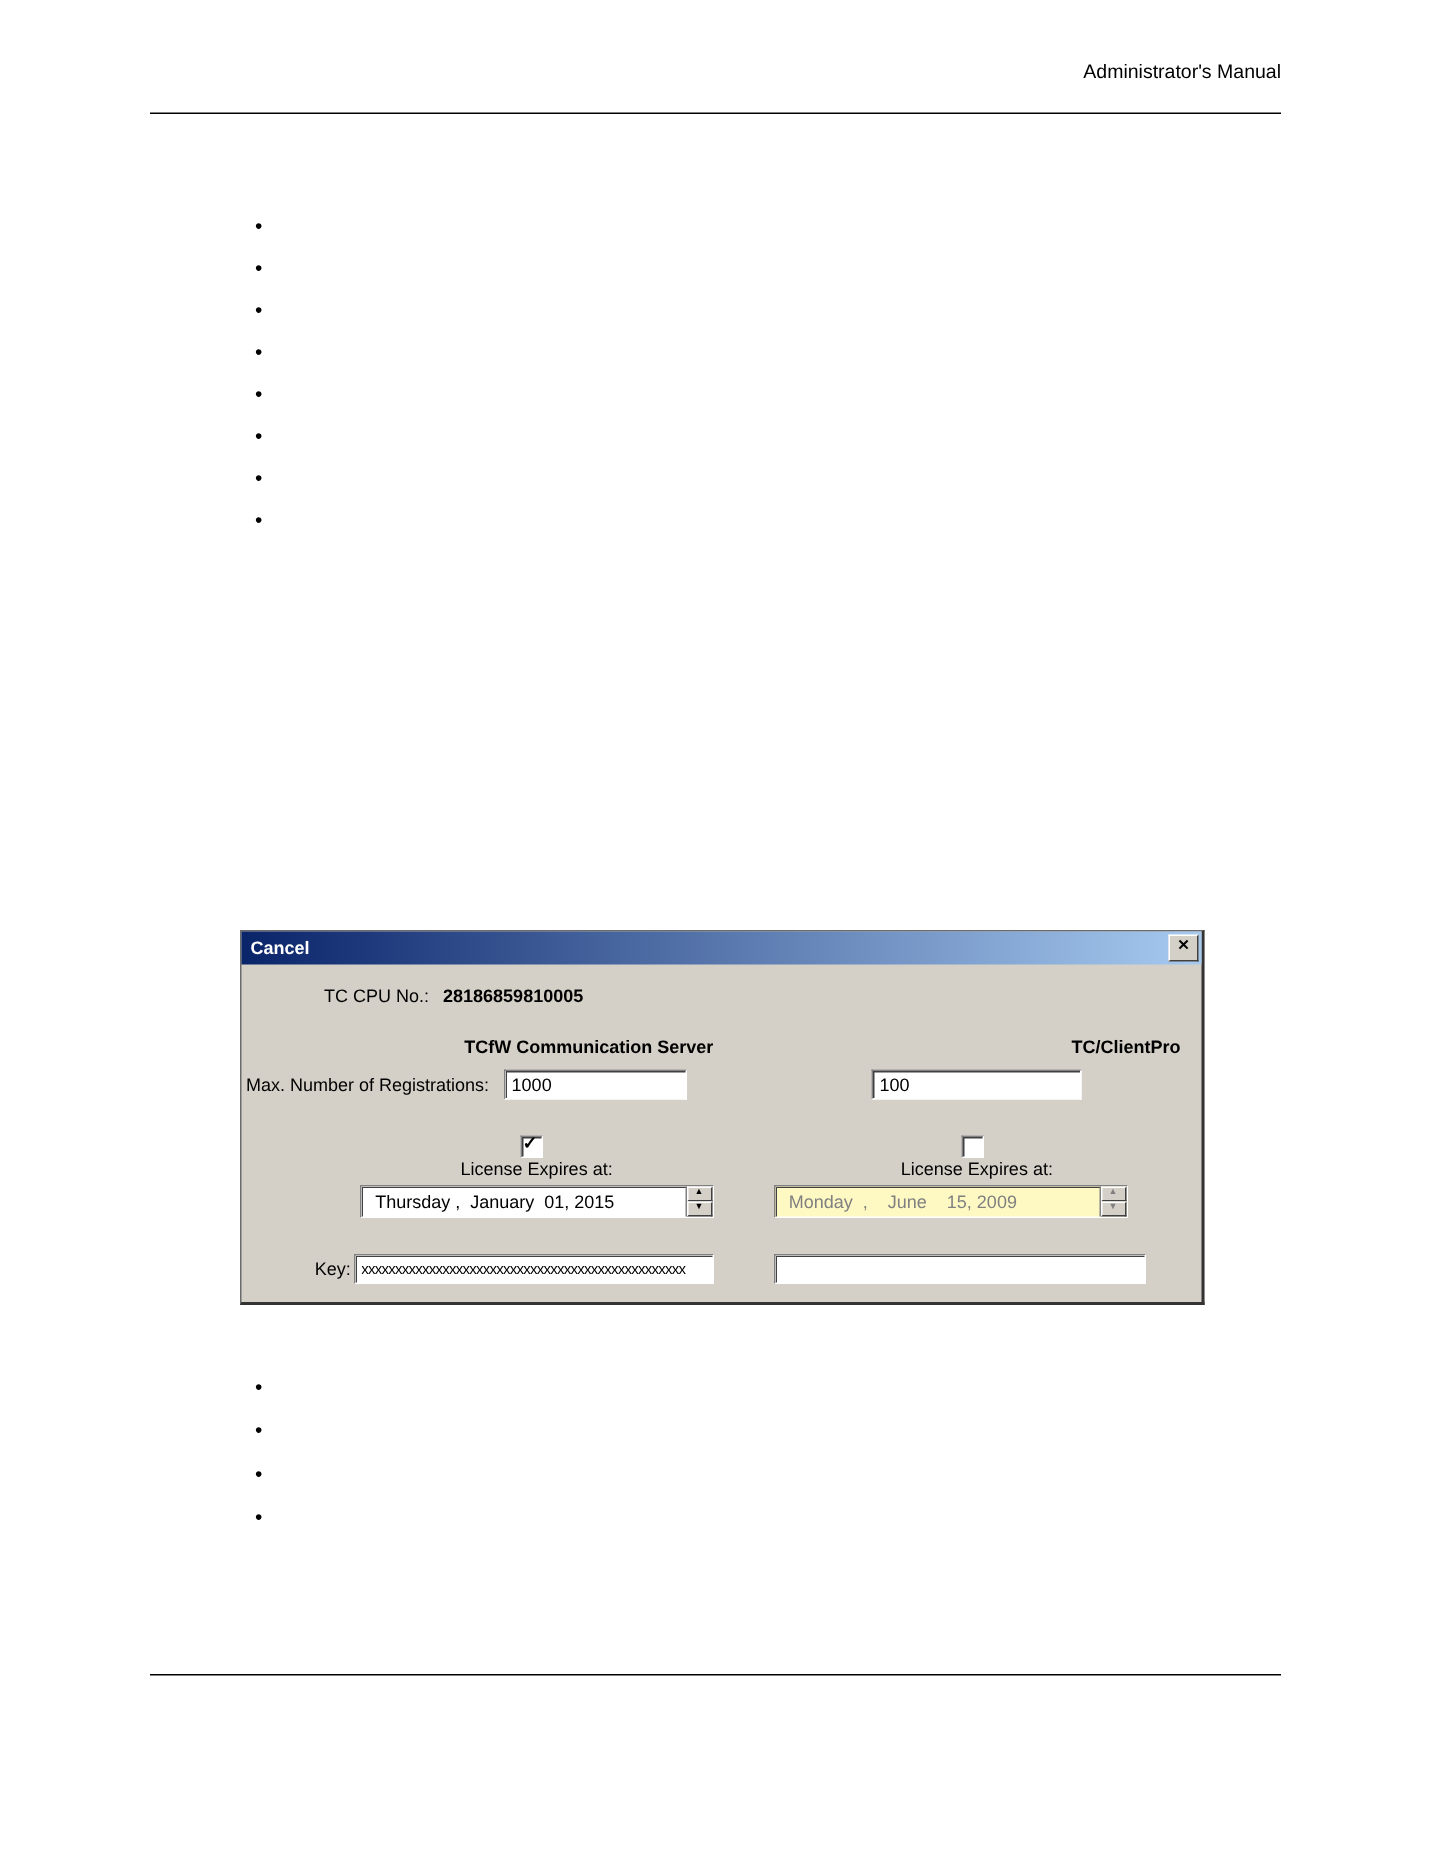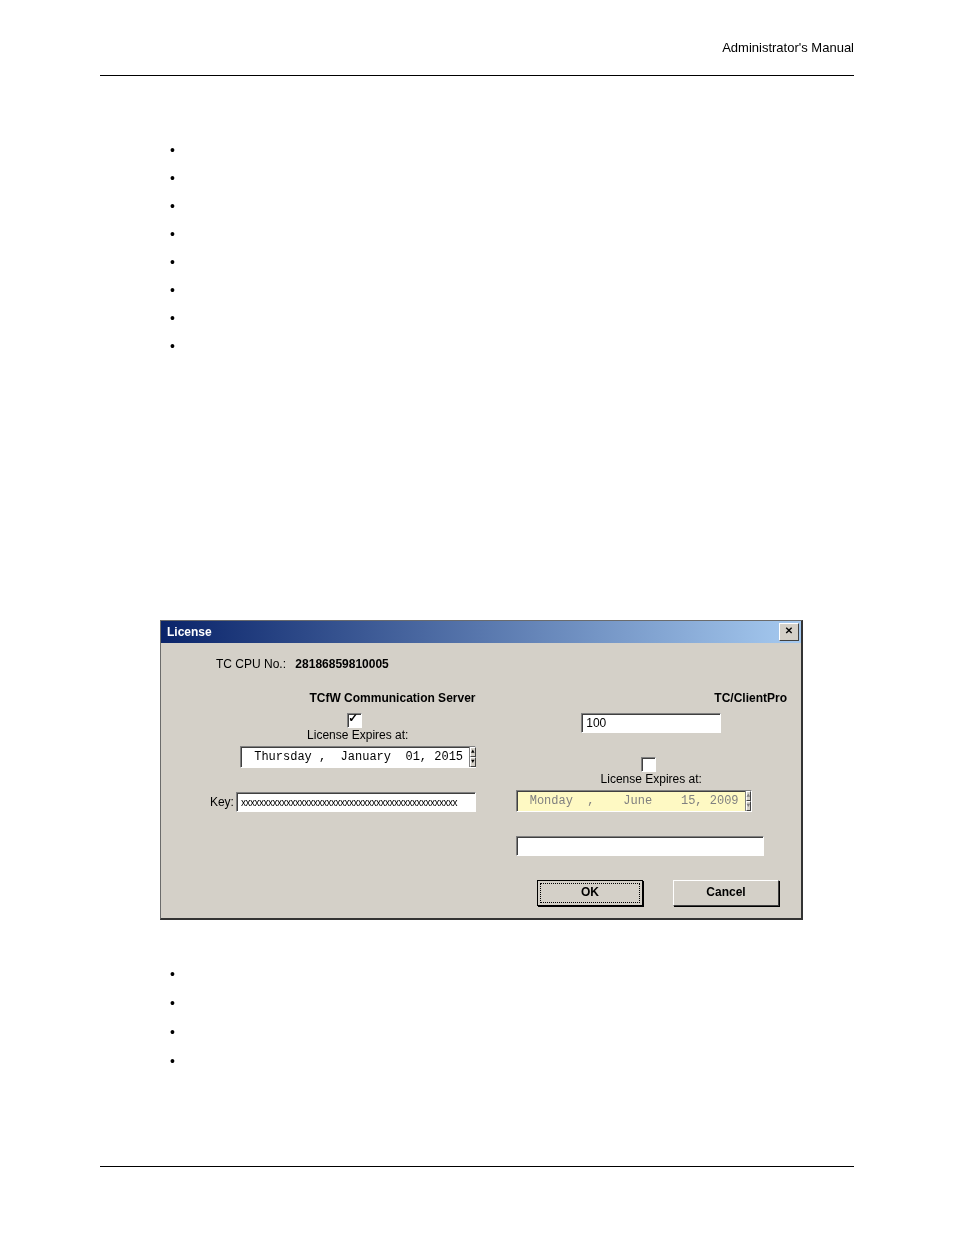--- a/index.html
+++ b/index.html
@@ -191,21 +191,20 @@
   .date-box {
     display: flex;
     align-items: stretch;
     height: 20px;
     width: 234px;
     border: 1px solid #808080;
     border-right-color: #fff;
     border-bottom-color: #fff;
     box-shadow: inset 1px 1px 0 #404040;
     background: #fff;
-    font-family: Liberation Mono, monospace;
   }
   .date-box.disabled {
     color: #808080;
     background: #fef9c3;
   }
   .date-text {
     flex: 1;
     padding: 2px 6px;
     font-size: 12px;
     display: flex;
@@ -296,34 +295,38 @@
       <li><span></span></li>
       <li><span></span></li>
       <li><span></span></li>
       <li><span></span></li>
       <li><span></span></li>
     </ul>
   </div>
 
   <div class="dialog">
     <div class="titlebar">
-      <span class="title-text">License</span>
+      <span class="title-text">Cancel</span>
       <div class="close-btn">
         <span>✕</span>
       </div>
     </div>
     <div class="dlg-body">
       <div class="cpu-row">
         <span>TC CPU No.:</span>
         <span class="cpu-val">28186859810005</span>
       </div>
 
       <div class="cols">
         <div class="col col-left">
           <div class="col-title">TCfW Communication Server</div>
+          <div class="reg-row">
+            <label>Max. Number of Registrations:</label>
+            <input class="text-input" value="1000" style="">
+          </div>
           <div class="expire-row">
             <div class="chk checked"></div>
             <span class="expire-label">License Expires at:</span>
           </div>
           <div class="date-row">
             <div class="date-box">
               <div class="date-text"> Thursday ,  January  01, 2015</div>
               <div class="spin">
                 <div class="spin-btn">▲</div>
                 <div class="spin-btn">▼</div>
@@ -353,28 +356,20 @@
                 <div class="spin-btn disabled">▼</div>
               </div>
             </div>
           </div>
           <div class="key-row">
             <input class="text-input" value="" style="">
           </div>
         </div>
       </div>
 
-      <div class="btn-row">
-        <div class="win-btn default">
-          <span>OK</span>
-        </div>
-        <div class="win-btn">
-          <span>Cancel</span>
-        </div>
-      </div>
     </div>
   </div>
 
   <div class="bullet-block2">
     <ul>
       <li><span></span></li>
       <li><span></span></li>
       <li><span></span></li>
       <li><span></span></li>
     </ul>

